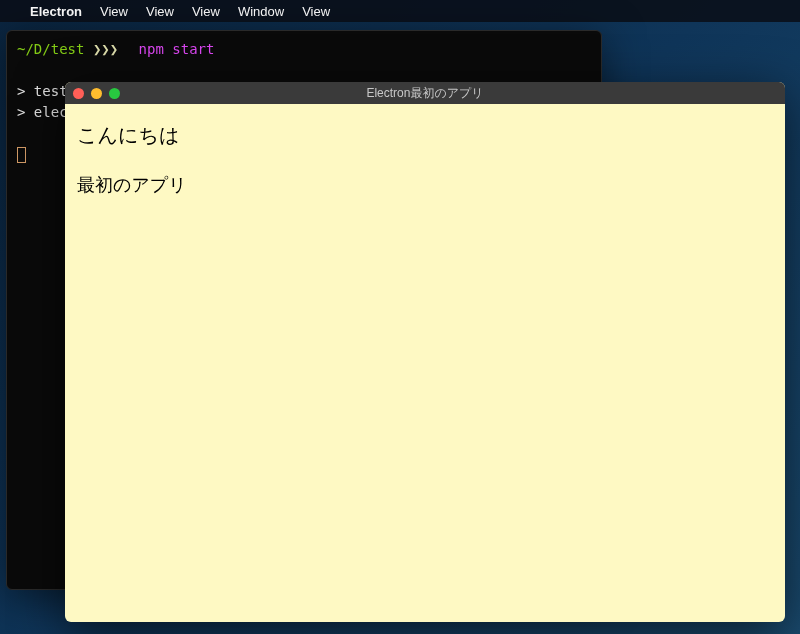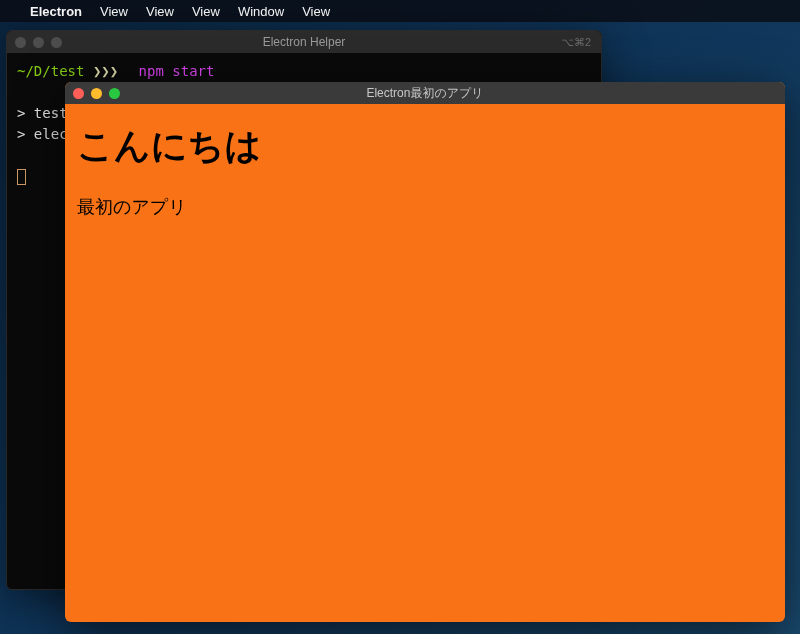--- a/index.html
+++ b/index.html
@@ -90,21 +90,21 @@
       vertical-align: middle;
     }
 
     
     .app-window {
       position: absolute;
       top: 82px;
       left: 65px;
       width: 720px;
       height: 540px;
-      background: #f97316;
+      background: #fef9c3;
       border-radius: 6px;
       box-shadow: 0 12px 50px rgba(0,0,0,0.6);
       overflow: hidden;
     }
     .app-titlebar {
       height: 22px;
       background: #3a3a3a;
       display: flex;
       align-items: center;
       position: relative;
@@ -118,51 +118,42 @@
       left: 50%;
       transform: translateX(-50%);
       color: #c8c8c8;
       font-size: 12px;
     }
     .app-body {
       padding: 18px 12px;
       color: #000;
     }
     .app-heading {
-      font-size: 36px;
-      font-weight: 700;
+      font-size: 20px;
+      font-weight: 400;
       margin-bottom: 24px;
     }
     .app-para {
       font-size: 18px;
     }
   </style>
 </head>
 <body>
 
 <div class="menubar">
   <span class="apple-logo"></span>
   <span class="menu-app menu-item">Electron</span>
   <span class="menu-item">View</span>
   <span class="menu-item">View</span>
   <span class="menu-item">View</span>
   <span class="menu-item">Window</span>
   <span class="menu-item">View</span>
 </div>
 
 <div class="terminal-window">
-  <div class="terminal-titlebar">
-    <div class="traffic-lights">
-      <div class="traffic-light tl-inactive"></div>
-      <div class="traffic-light tl-inactive"></div>
-      <div class="traffic-light tl-inactive"></div>
-    </div>
-    <span class="terminal-title">Electron Helper</span>
-    <span class="terminal-shortcut">⌥⌘2</span>
-  </div>
   <div class="terminal-body">
     <div class="term-line"><span class="prompt-path">~/D/test</span> <span class="prompt-arrows">❯❯❯</span> <span class="cmd">npm start</span></div>
     <div class="term-line">&nbsp;</div>
     <div class="term-line">&gt; test</div>
     <div class="term-line">&gt; elec</div>
     <div class="term-line">&nbsp;</div>
     <div class="term-line"><span class="cursor-box"></span></div>
   </div>
 </div>
 

